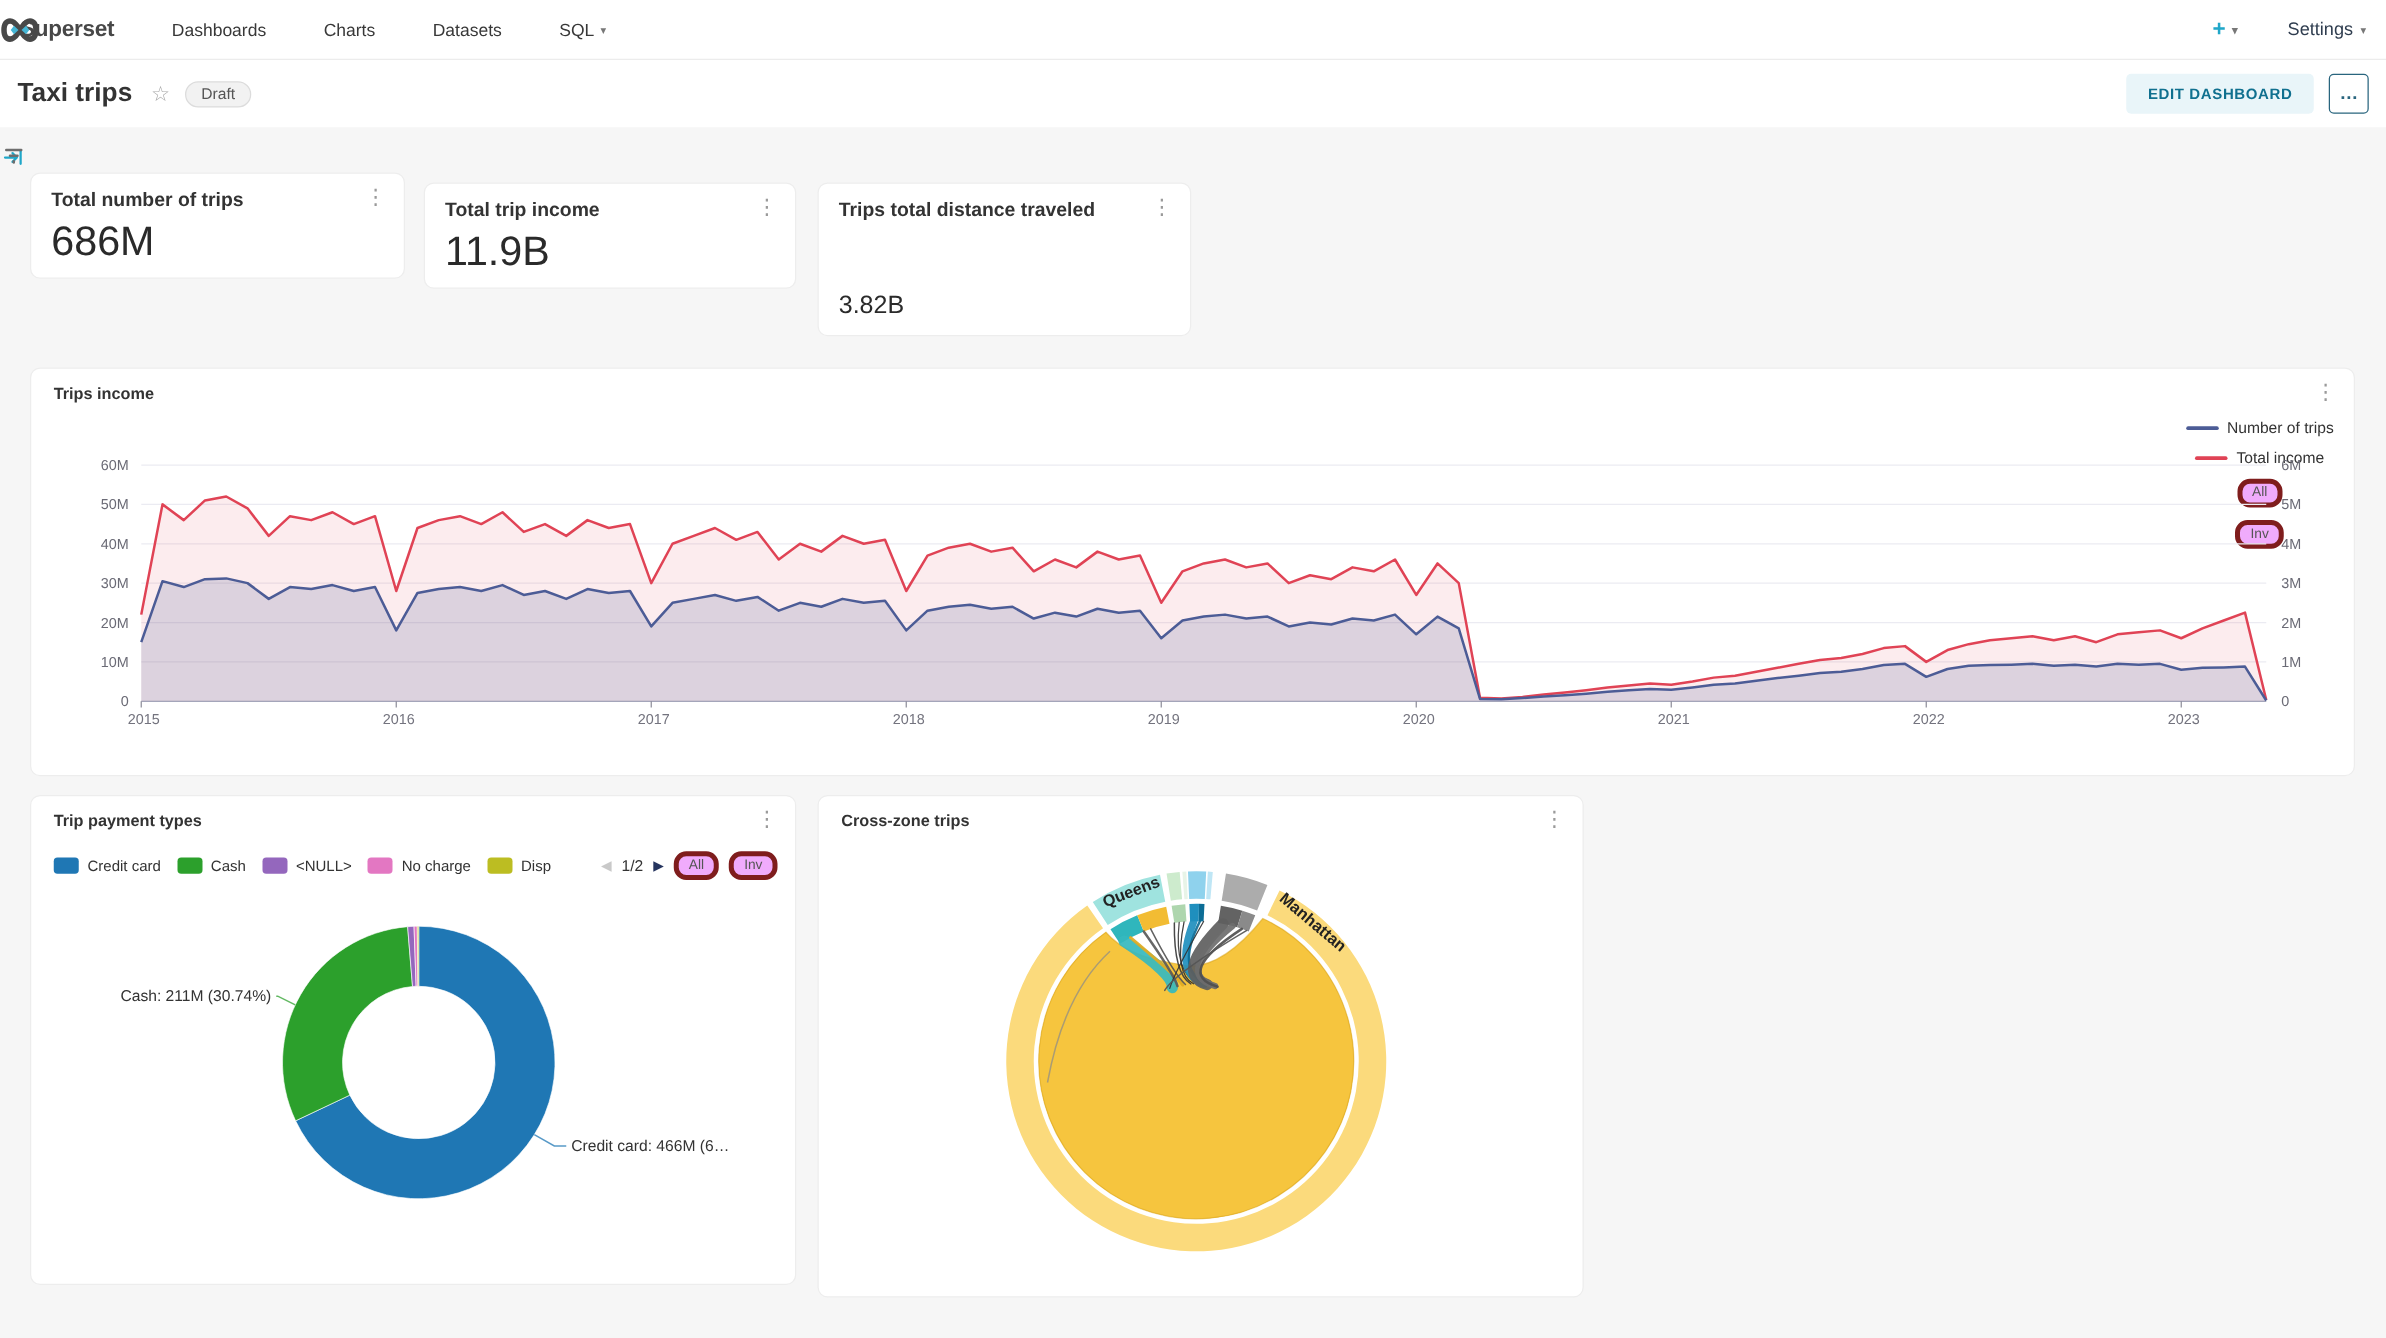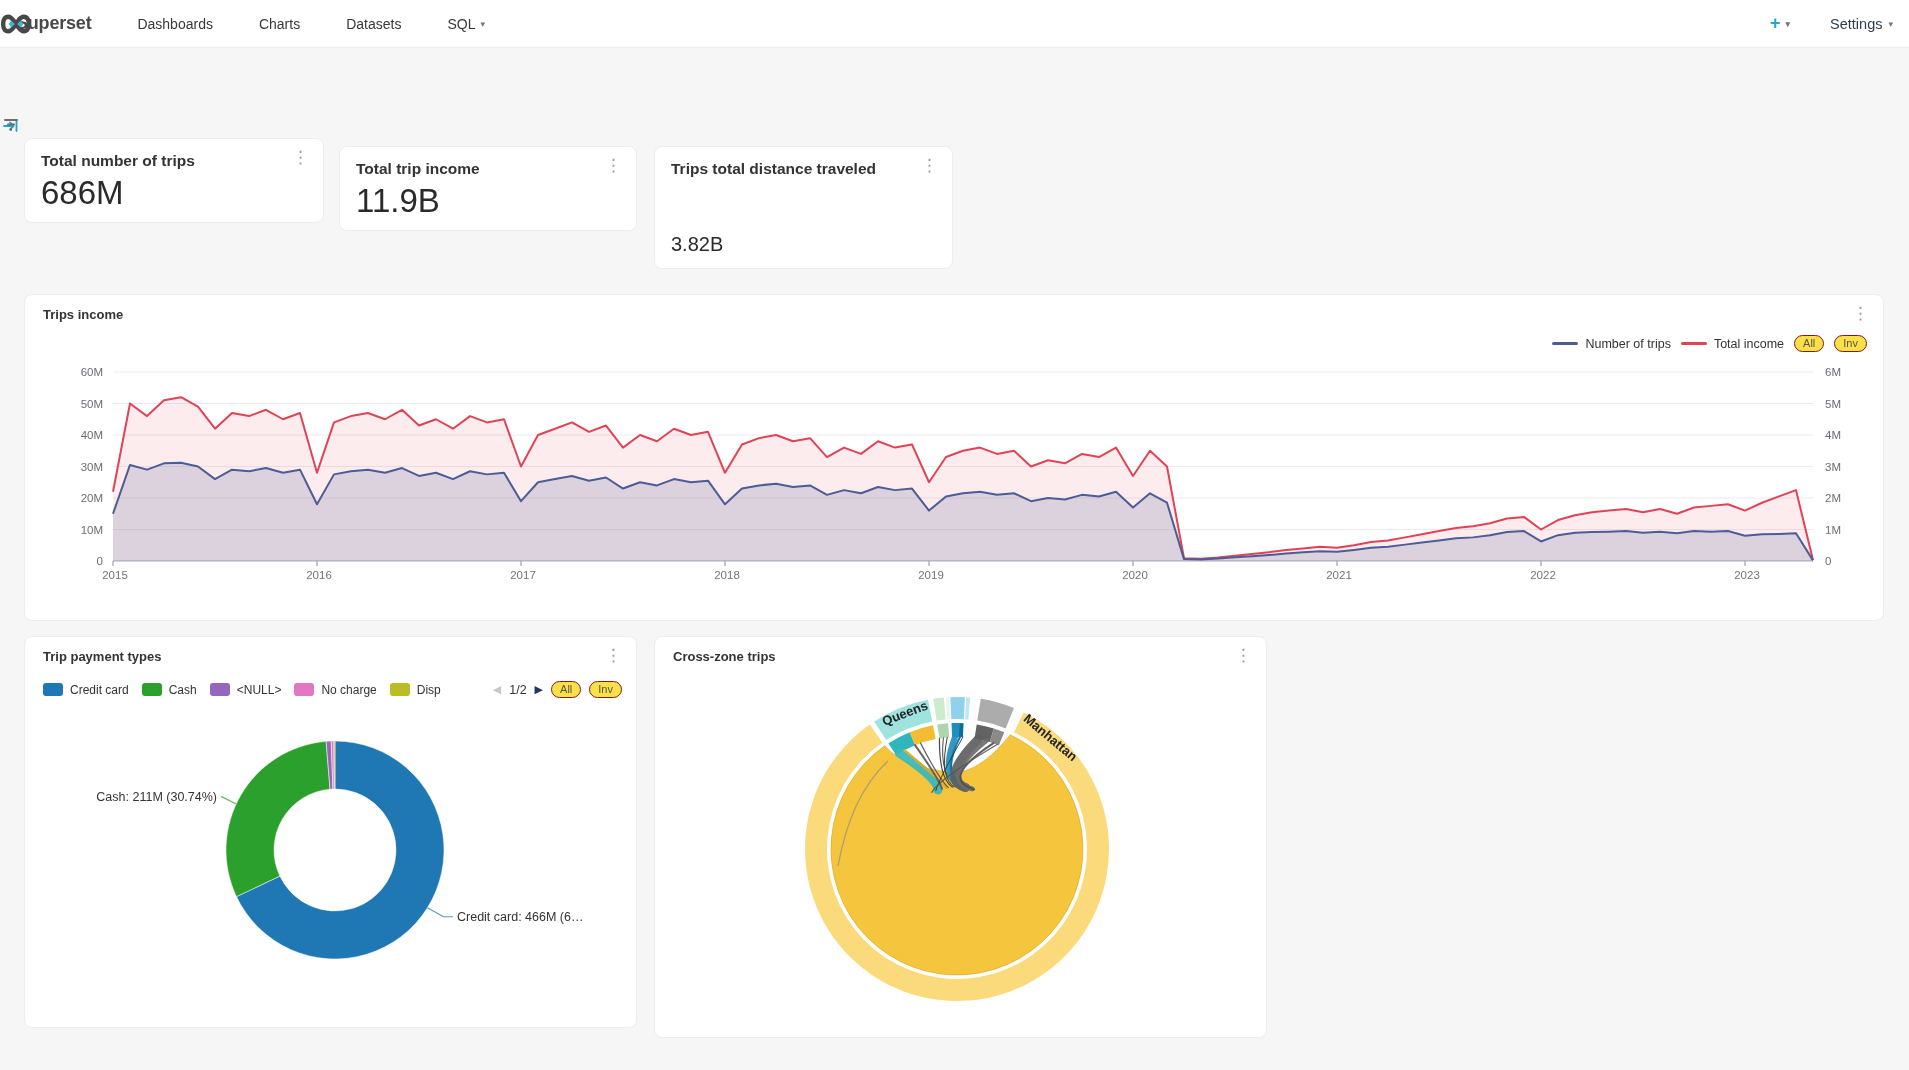--- a/index.html
+++ b/index.html
@@ -43,26 +43,26 @@
   #kpi-1 { left:339px; top:44px; width:298px; height:85px; }
   #kpi-2 { left:654px; top:44px; width:299px; height:123px; }
   .kpi-title { position:absolute; left:16px; top:12px; font-size:15.5px; font-weight:bold; color:#333; width:230px; line-height:1.3; }
   .kpi-value { position:absolute; left:16px; bottom:10px; font-size:33px; color:#2a2a2a; }
   #kpi-2 .kpi-value { font-size:20px; bottom:12px;margin-top:16px; }
 
   #income-panel   { left:24px;  top:192px; width:1860px; height:327px; }
   #payment-panel  { left:24px;  top:534px; width:613px;  height:392px; }
   #crosszone-panel{ left:654px; top:534px; width:613px;  height:402px; }
 
-  .income-legend { position:absolute; right:16px; top:40px; display:flex; align-items:center; gap:10px; }
+  .income-legend { position:absolute; right:16px; top:40px; display:flex; align-items:center; gap:10px;flex-direction:column; }
   .legend-item { display:flex; align-items:center; gap:7px; cursor:pointer; }
   .legend-line { width:26px; height:3px; border-radius:2px; }
   .legend-label { font-size:12.5px; color:#333; }
-  .pill { border:1px solid #7f1d1d; border-radius:10px; padding:1px 8px 2px; font-size:11px; color:#555;
-          background:#fde047; cursor:pointer; font-family:inherit; }
+  .pill { border:4px solid #7f1d1d; border-radius:10px; padding:1px 8px 2px; font-size:11px; color:#555;
+          background:#f0abfc; cursor:pointer; font-family:inherit; }
 
   .pay-legend { position:absolute; left:18px; right:14px; top:44px; display:flex; align-items:center; gap:13px;justify-content:space-between; }
   .pay-swatch { width:20px; height:13px; border-radius:3px; }
   .pay-label { font-size:12px; color:#333; }
   .pager { margin-left:auto; display:flex; align-items:center; gap:8px; }
   .pager-prev { color:#c9c9c9; font-size:11px; cursor:pointer; }
   .pager-next { color:#26355f; font-size:11px; cursor:pointer; }
   .pager-num { font-size:12.5px; color:#333; }
 
   svg { position:absolute; left:0; }
@@ -105,20 +105,29 @@
         <span>+</span>
         <span class="caret">▾</span>
       </span>
       <span class="settings-menu">
         <span>Settings</span>
         <span class="caret">▾</span>
       </span>
     </div>
   </header>
 
+  <div class="dash-header">
+    <span class="dash-title">Taxi trips</span>
+    <span class="fav-star">☆</span>
+    <span class="draft-badge">Draft</span>
+    <div class="header-right">
+      <button class="edit-btn">EDIT DASHBOARD</button>
+      <button class="more-btn">…</button>
+    </div>
+  </div>
 
   <div class="content">
 
     <div class="filter-rail">
       <svg width="17" height="16" viewBox="0 0 17 16">
         <path d="M1 8 h9 M7 4.5 L10.5 8 L7 11.5" stroke="#20a7c9" stroke-width="1.8" fill="none" stroke-linecap="round" stroke-linejoin="round"></path>
         <path d="M13.5 3 v10" stroke="#20a7c9" stroke-width="1.8" stroke-linecap="round"></path>
       </svg>
       <svg width="16" height="14" viewBox="0 0 16 14">
         <rect x="1" y="1" width="14" height="2" rx="1" fill="#6e6e6e"></rect>

